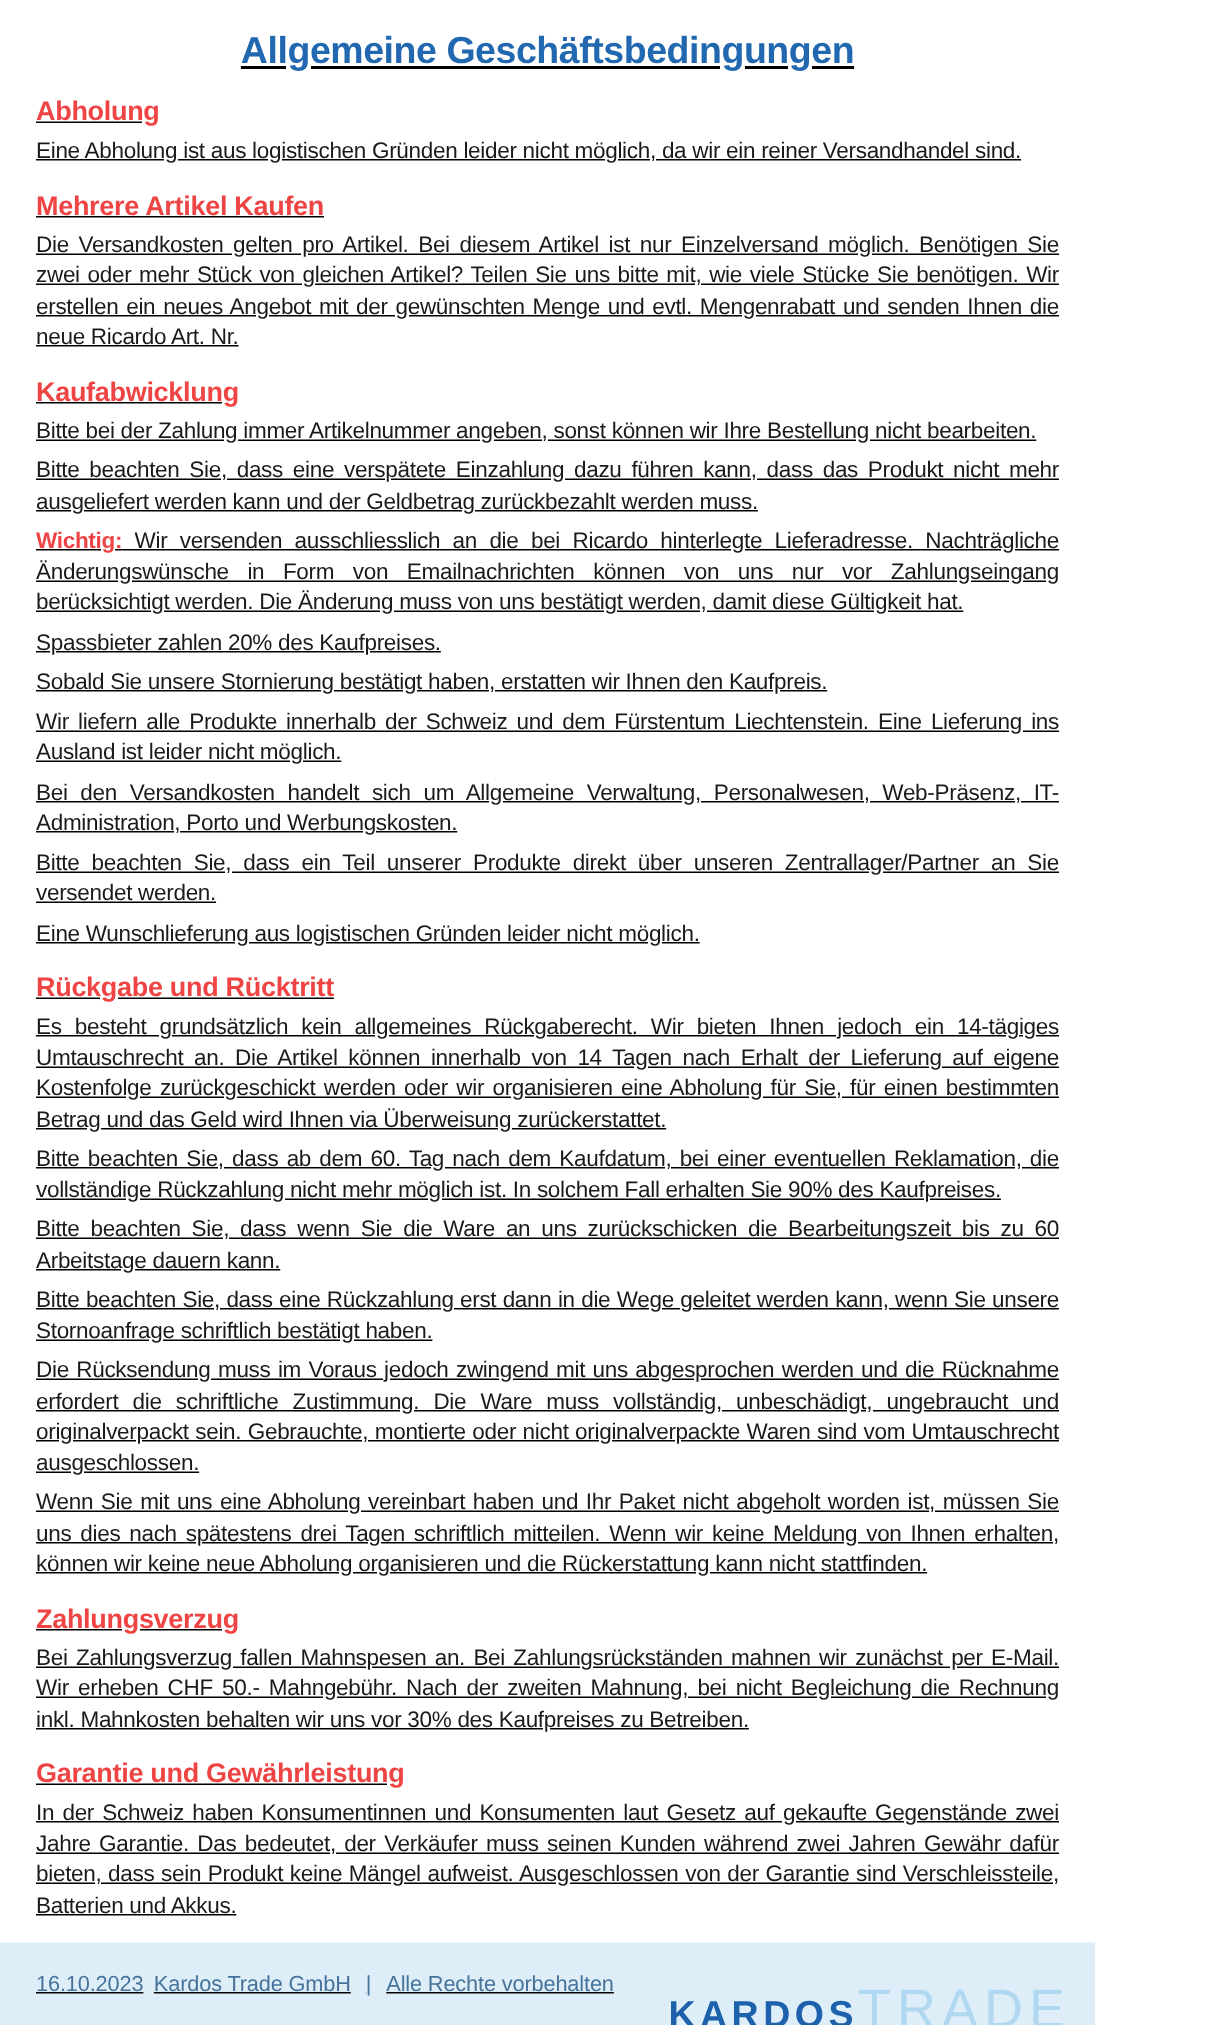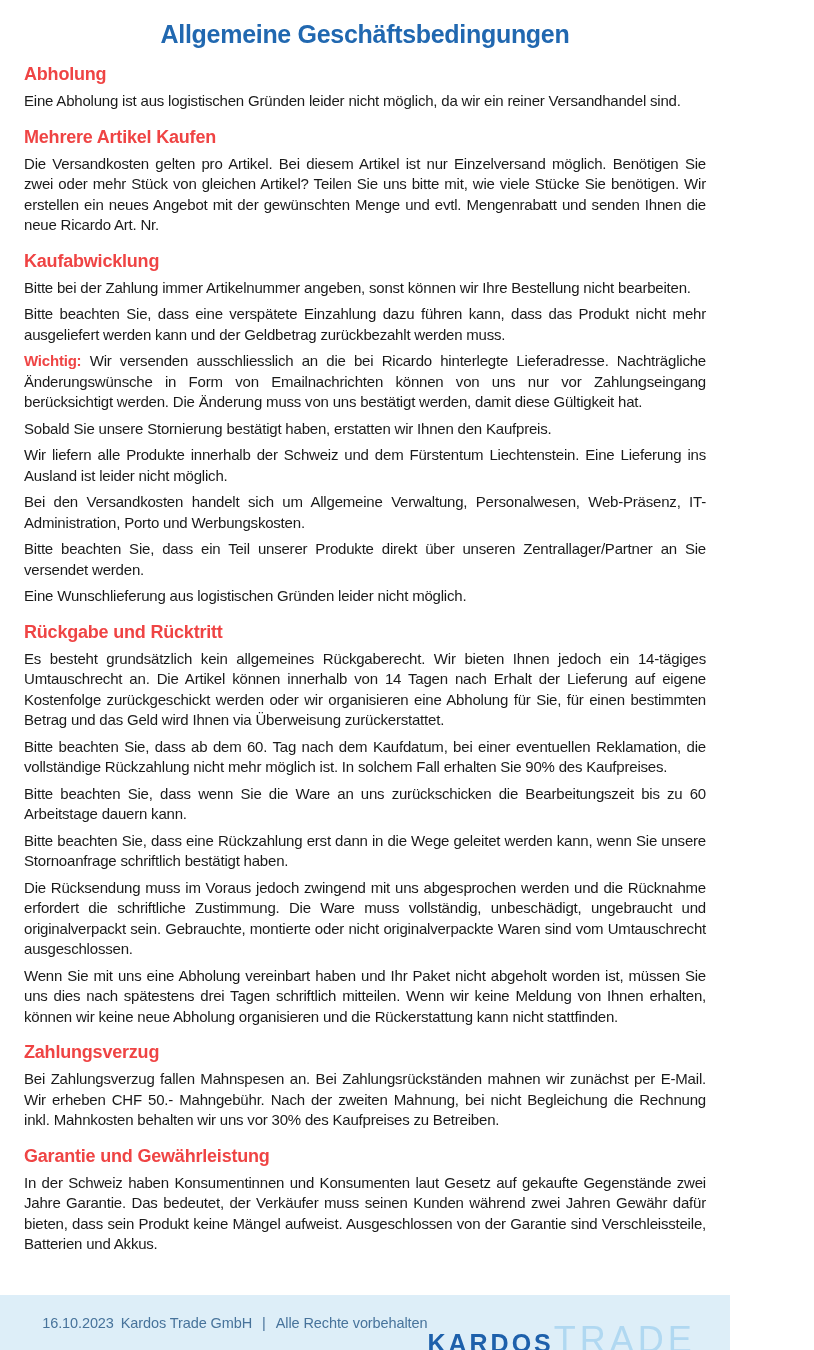--- a/index.html
+++ b/index.html
@@ -5,20 +5,21 @@
   html, body { margin: 0; padding: 0; background: #ffffff; }
   .page {
     width: 730px;
     height: 1350px;
     background: #ffffff;
     display: flex;
     flex-direction: column;
     overflow: hidden;
     font-family: "Liberation Sans", sans-serif;
     letter-spacing: -0.2px;
+    text-decoration: underline;
   }
   .content {
     flex: 1 1 auto;
     min-height: 0;
     overflow: hidden;
     padding: 8px 24px 0 24px;
   }
   h1.doc-title {
     font-size: 25px;
     font-weight: bold;
@@ -41,21 +42,21 @@
     text-align: justify;
     margin: 6px 0;
   }
   p.paragraph strong { font-weight: bold; color: #ef4444; }
   .footer {
     flex-shrink: 0;
     height: 55px;
     background: #ddeef8;
     display: flex;
     align-items: center;
-    justify-content: center;
+    justify-content: space-between;
     padding: 0 16px 0 24px;
     box-sizing: border-box;
   }
   .footer-meta {
     font-size: 14.5px;
     color: #47739b;
     letter-spacing: -0.1px;
     display: flex;
     align-items: center;
     gap: 7px;
@@ -89,20 +90,21 @@
     <h1 class="doc-title">Allgemeine Geschäftsbedingungen</h1>
     <div>
         <h2 class="section-heading">Abholung</h2>
         <p class="paragraph">Eine Abholung ist aus logistischen Gründen leider nicht möglich, da wir ein reiner Versandhandel sind.</p>
         <h2 class="section-heading">Mehrere Artikel Kaufen</h2>
         <p class="paragraph">Die Versandkosten gelten pro Artikel. Bei diesem Artikel ist nur Einzelversand möglich. Benötigen Sie zwei oder mehr Stück von gleichen Artikel? Teilen Sie uns bitte mit, wie viele Stücke Sie benötigen. Wir erstellen ein neues Angebot mit der gewünschten Menge und evtl. Mengenrabatt und senden Ihnen die neue Ricardo Art. Nr.</p>
         <h2 class="section-heading">Kaufabwicklung</h2>
         <p class="paragraph">Bitte bei der Zahlung immer Artikelnummer angeben, sonst können wir Ihre Bestellung nicht bearbeiten.</p>
         <p class="paragraph">Bitte beachten Sie, dass eine verspätete Einzahlung dazu führen kann, dass das Produkt nicht mehr ausgeliefert werden kann und der Geldbetrag zurückbezahlt werden muss.</p>
         <p class="paragraph"><strong>Wichtig:</strong> Wir versenden ausschliesslich an die bei Ricardo hinterlegte Lieferadresse. Nachträgliche Änderungswünsche in Form von Emailnachrichten können von uns nur vor Zahlungseingang berücksichtigt werden. Die Änderung muss von uns bestätigt werden, damit diese Gültigkeit hat.</p>
+        <p class="paragraph">Spassbieter zahlen 20% des Kaufpreises.</p>
         <p class="paragraph">Sobald Sie unsere Stornierung bestätigt haben, erstatten wir Ihnen den Kaufpreis.</p>
         <p class="paragraph">Wir liefern alle Produkte innerhalb der Schweiz und dem Fürstentum Liechtenstein. Eine Lieferung ins Ausland ist leider nicht möglich.</p>
         <p class="paragraph">Bei den Versandkosten handelt sich um Allgemeine Verwaltung, Personalwesen, Web-Präsenz, IT-Administration, Porto und Werbungskosten.</p>
         <p class="paragraph">Bitte beachten Sie, dass ein Teil unserer Produkte direkt über unseren Zentrallager/Partner an Sie versendet werden.</p>
         <p class="paragraph">Eine Wunschlieferung aus logistischen Gründen leider nicht möglich.</p>
         <h2 class="section-heading">Rückgabe und Rücktritt</h2>
         <p class="paragraph">Es besteht grundsätzlich kein allgemeines Rückgaberecht. Wir bieten Ihnen jedoch ein 14-tägiges Umtauschrecht an. Die Artikel können innerhalb von 14 Tagen nach Erhalt der Lieferung auf eigene Kostenfolge zurückgeschickt werden oder wir organisieren eine Abholung für Sie, für einen bestimmten Betrag und das Geld wird Ihnen via Überweisung zurückerstattet.</p>
         <p class="paragraph">Bitte beachten Sie, dass ab dem 60. Tag nach dem Kaufdatum, bei einer eventuellen Reklamation, die vollständige Rückzahlung nicht mehr möglich ist. In solchem Fall erhalten Sie 90% des Kaufpreises.</p>
         <p class="paragraph">Bitte beachten Sie, dass wenn Sie die Ware an uns zurückschicken die Bearbeitungszeit bis zu 60 Arbeitstage dauern kann.</p>
         <p class="paragraph">Bitte beachten Sie, dass eine Rückzahlung erst dann in die Wege geleitet werden kann, wenn Sie unsere Stornoanfrage schriftlich bestätigt haben.</p>

